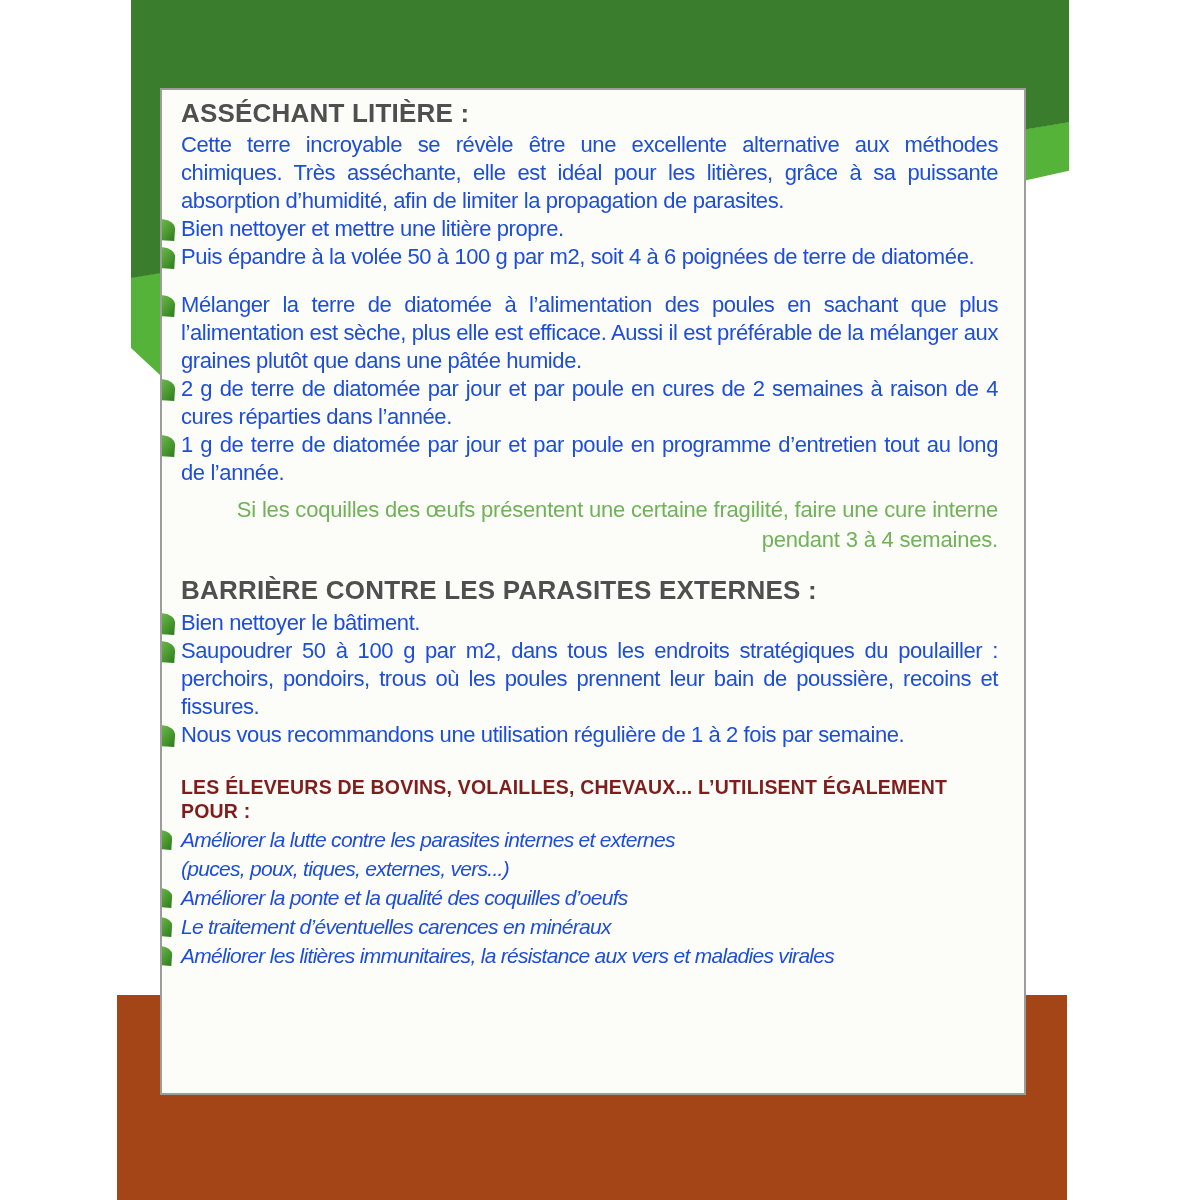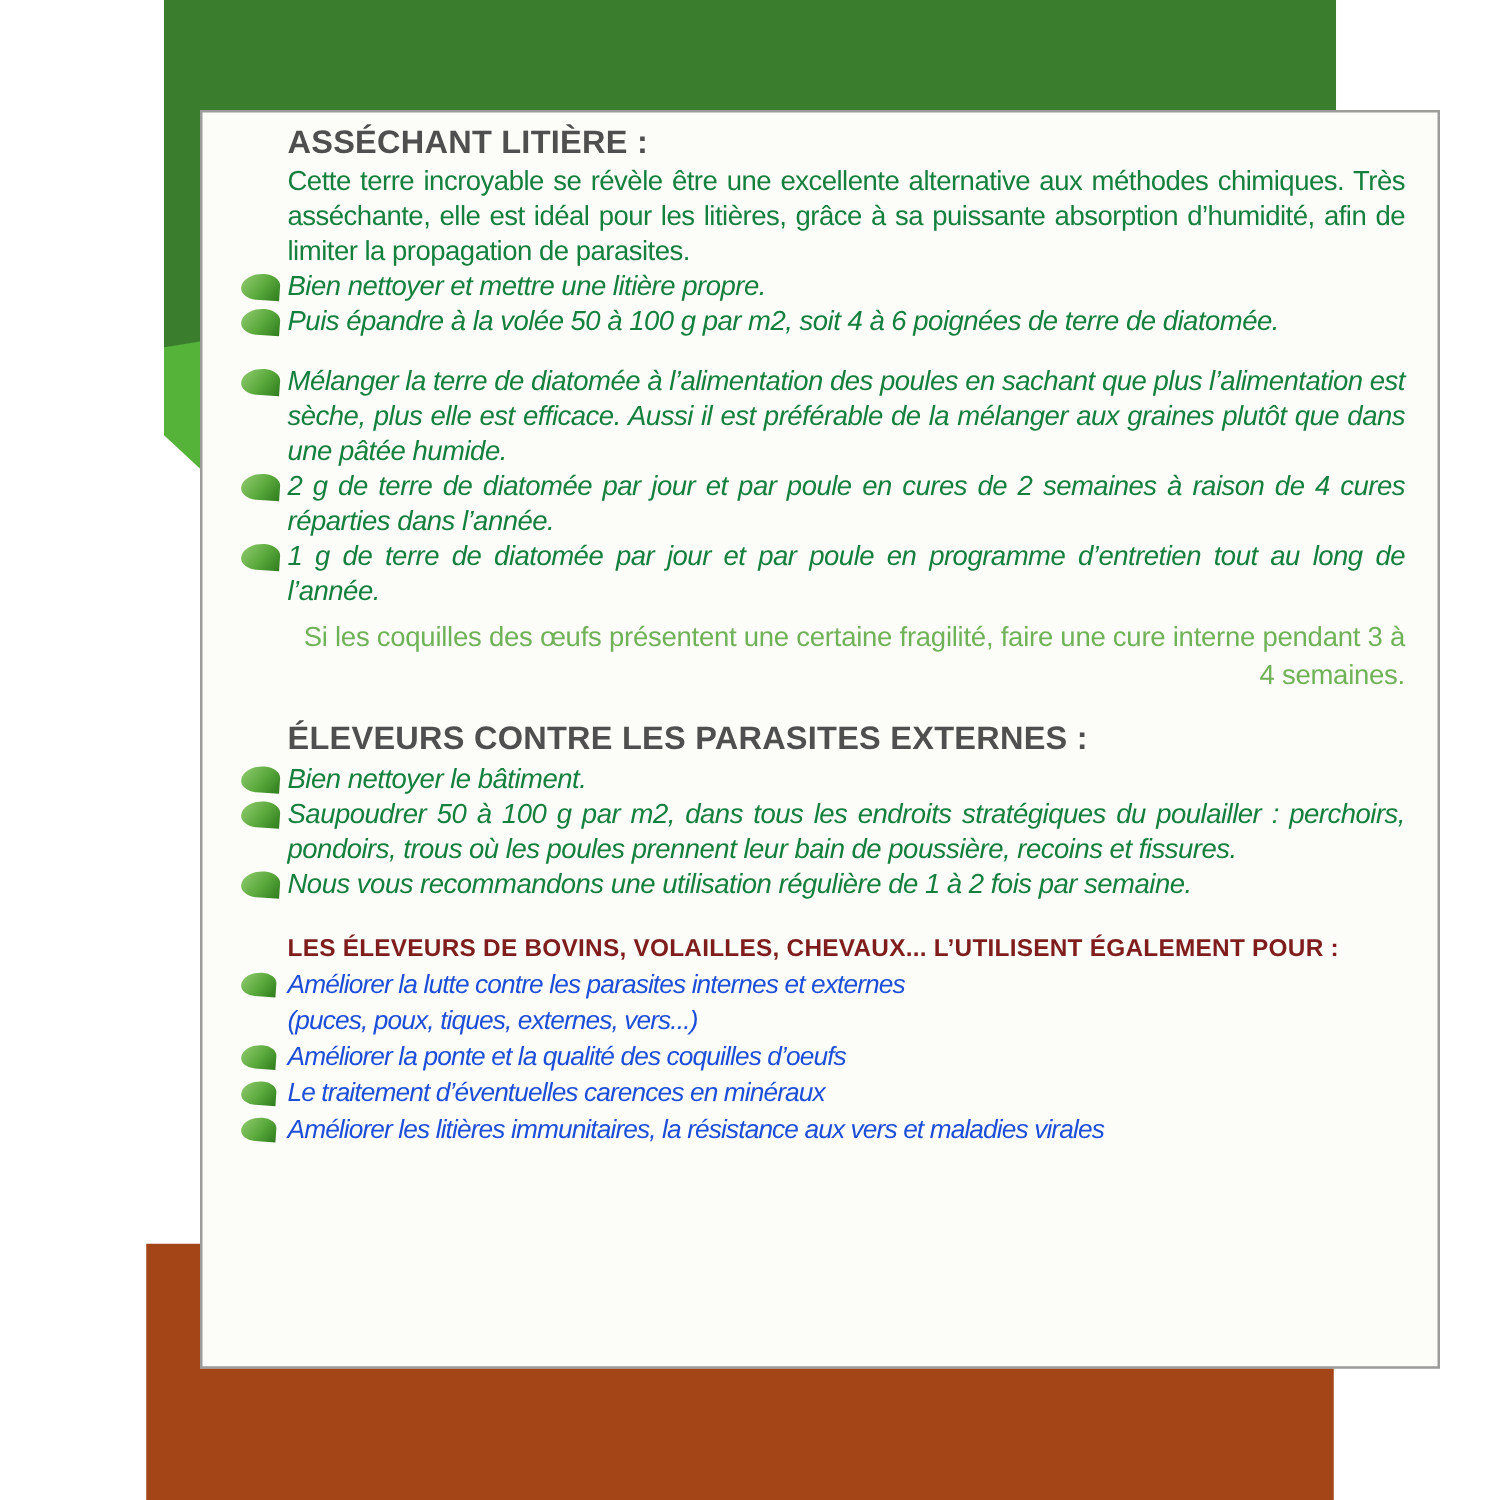--- a/index.html
+++ b/index.html
@@ -17,37 +17,37 @@
     position:absolute;left:131px;top:0;width:938px;height:278px;
     background:#3a7d2c;
     clip-path:polygon(0 0,100% 0,100% 44%,0 100%);
   }
   .band-brown{
     position:absolute;left:117px;top:995px;width:950px;height:205px;
     background:#a34517;
   }
   
   .card{
-    position:absolute;left:160px;top:88px;width:992px;height:1007px;
+    position:absolute;left:160px;top:88px;width:866px;height:1007px;
     box-sizing:border-box;background:#fcfcf8;
     border:2px solid rgba(60,60,60,0.5);
-    padding:8px 26px 0 68px;overflow:hidden;z-index:2;
+    padding:8px 26px 0 19px;overflow:hidden;z-index:2;
   }
   .section{margin-top:20px;}
   .section.first{margin-top:0;}
   .section-heading{
     margin:0;font-size:26px;font-weight:bold;color:#4f4f4f;
     line-height:31px;letter-spacing:0.2px;
   }
   .body-text,.bullet{
-    font-size:22px;color:#15803d;line-height:28px;text-align:justify;
+    font-size:22px;color:#1d4ed8;line-height:28px;text-align:justify;
     letter-spacing:-0.4px;margin:0;
   }
   .body-text{margin-top:2px;}
-  .bullet{position:relative;font-style:italic;}
+  .bullet{position:relative;}
   .leaf{
     position:absolute;left:-37px;top:4px;width:31px;height:21px;
     background:linear-gradient(125deg,#93cc72 0%,#5aa93c 55%,#2e7c1d 100%);
     border-radius:85% 60% 0 60%;transform:rotate(4deg);
   }
   .leaf.small{width:28px;height:19px;}
   .note{
     color:#6fb257;text-align:right;
     font-size:22px;line-height:30px;margin:8px 0 4px;letter-spacing:-0.2px;
   }
@@ -96,21 +96,21 @@
         <span>2 g de terre de diatomée par jour et par poule en cures de 2 semaines à raison de 4 cures réparties dans l’année.</span>
       </div>
       <div class="bullet">
         <span class="leaf"></span>
         <span>1 g de terre de diatomée par jour et par poule en programme d’entretien tout au long de l’année.</span>
       </div>
       <p class="note">Si les coquilles des œufs présentent une certaine fragilité, faire une cure interne pendant 3 à 4 semaines.</p>
     </div>
 
     <div class="section">
-      <h2 class="section-heading">ÉLEVEURS CONTRE LES PARASITES EXTERNES :</h2>
+      <h2 class="section-heading">BARRIÈRE CONTRE LES PARASITES EXTERNES :</h2>
       <div class="bullet" style="margin-top:3px;">
         <span class="leaf"></span>
         <span>Bien nettoyer le bâtiment.</span>
       </div>
       <div class="bullet">
         <span class="leaf"></span>
         <span>Saupoudrer 50 à 100 g par m2, dans tous les endroits stratégiques du poulailler : perchoirs, pondoirs, trous où les poules prennent leur bain de poussière, recoins et fissures.</span>
       </div>
       <div class="bullet">
         <span class="leaf"></span>

